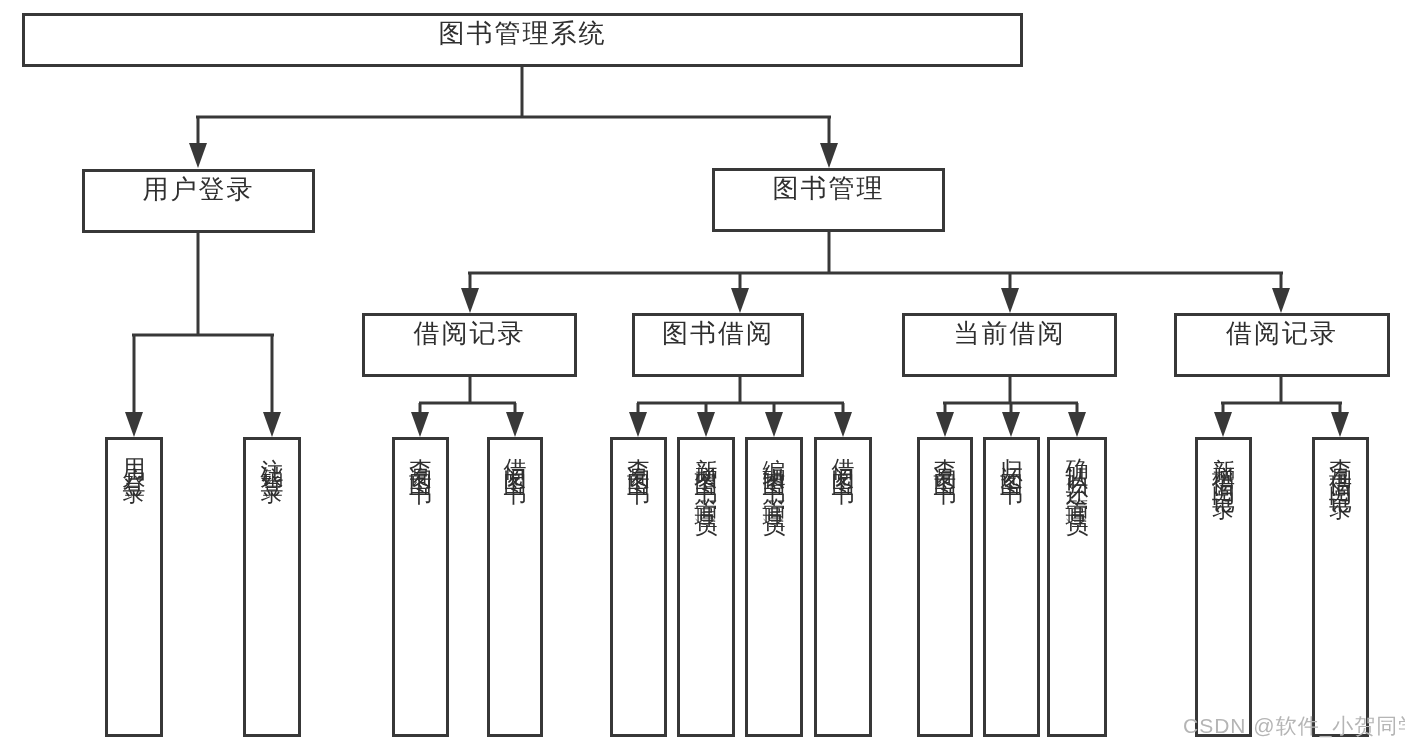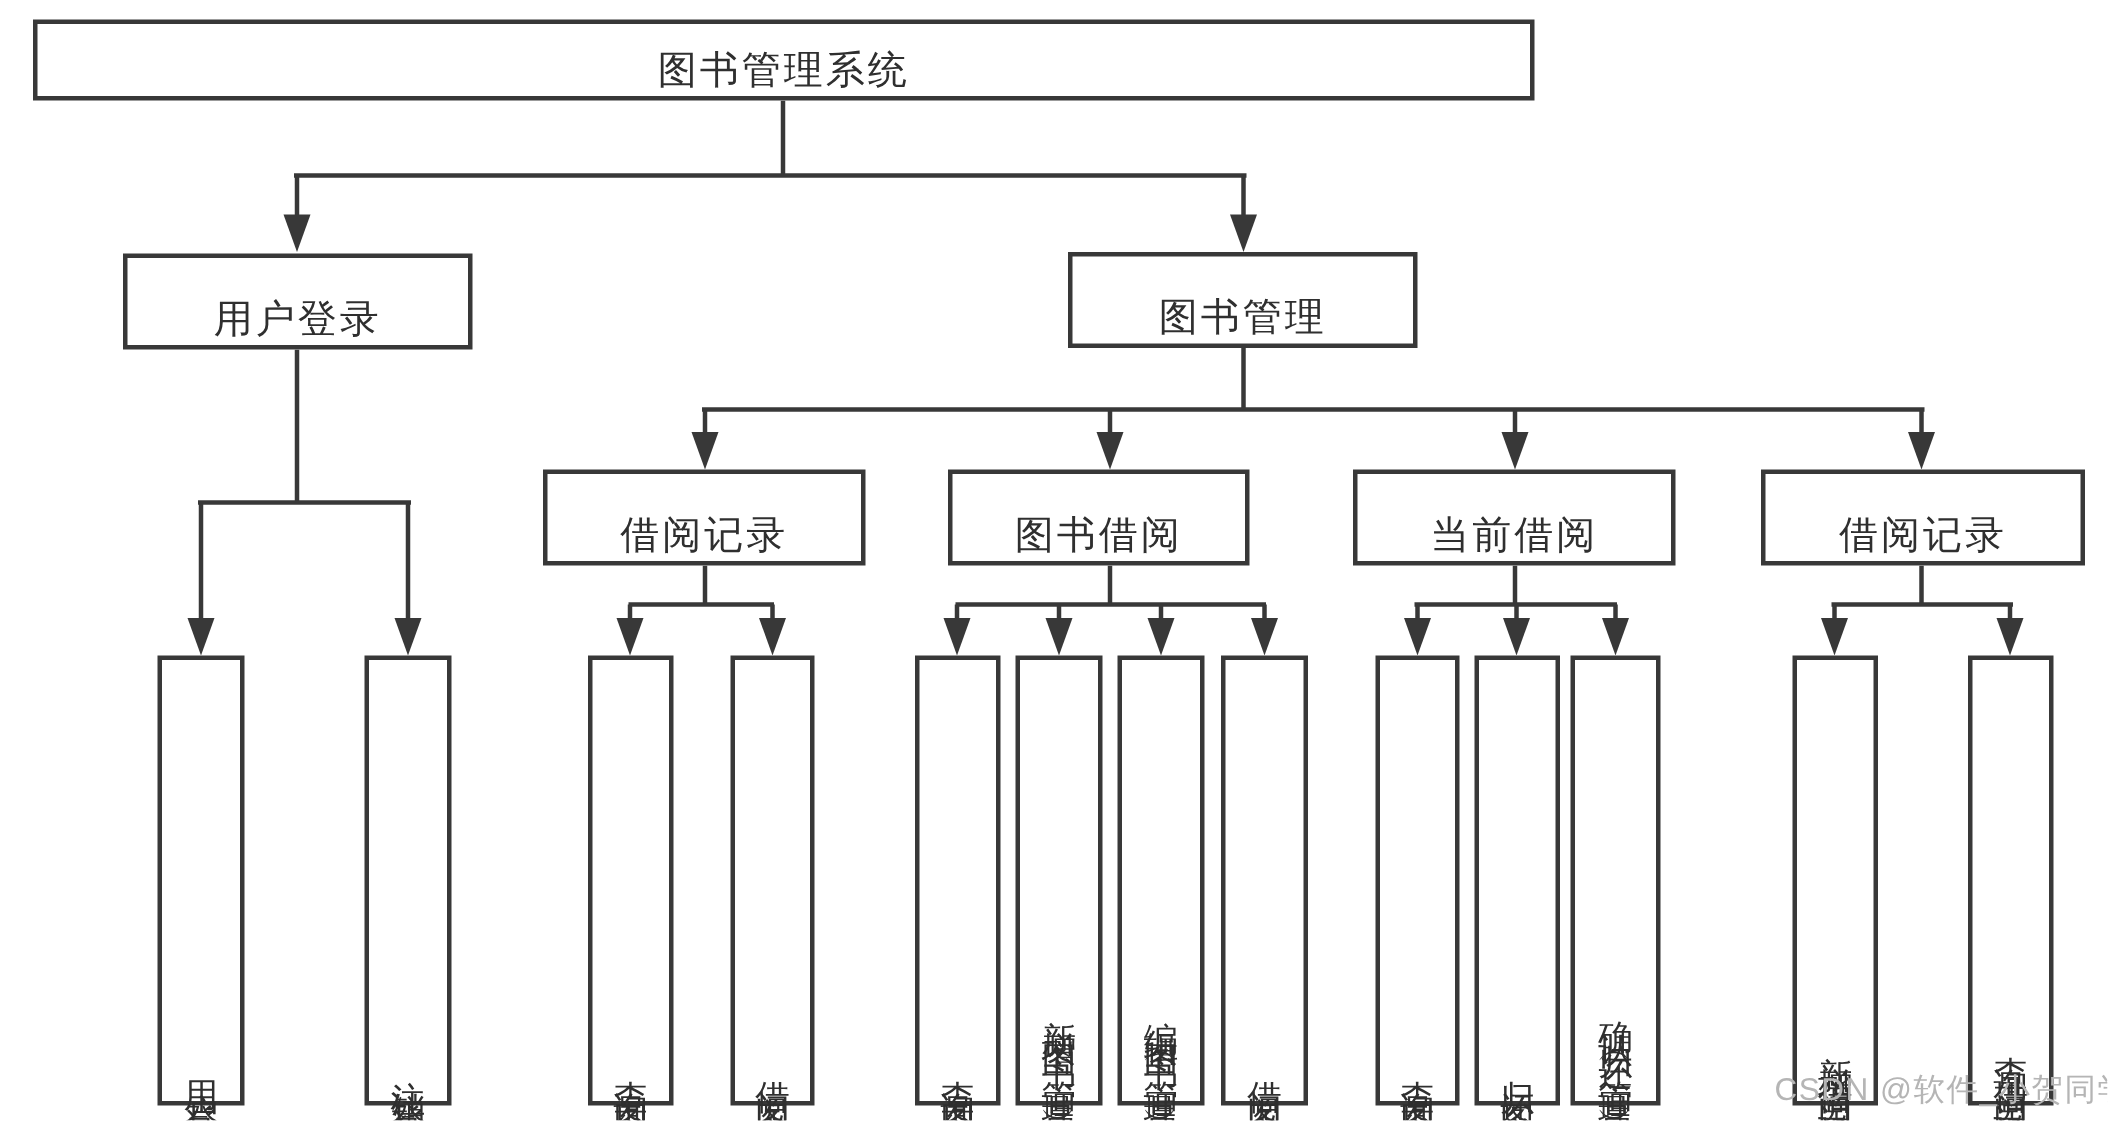--- a/index.html
+++ b/index.html
@@ -15,21 +15,21 @@
     color:var(--color-line,#383838);
     pointer-events:none;z-index:0;
   }
   .connectors line{stroke:currentColor;stroke-width:3;}
   .connectors polygon{fill:currentColor;stroke:none;}
   .node{
     position:absolute;
     box-sizing:border-box;
     background:var(--color-box_bg,#fff);
     border:3px solid var(--color-line,#383838);
-    display:flex;align-items:flex-end;justify-content:center;
+    display:flex;align-items:flex-start;justify-content:center;
     color:var(--color-text,#2f2f2f);
     z-index:1;
   }
   .hnode{font-size:26px;letter-spacing:2px;white-space:nowrap;}
   .vnode{top:437px;height:300px;}
   .vnode .vtext{
     writing-mode:vertical-rl;
     text-orientation:mixed;
     font-size:23px;
     letter-spacing:8px;
@@ -125,21 +125,21 @@
   <div class="node hnode" style="left:82px;top:169px;width:233px;height:64px">
     <span>用户登录</span>
   </div>
   <div class="node hnode" style="left:712px;top:168px;width:233px;height:64px">
     <span>图书管理</span>
   </div>
 
   <div class="node hnode" style="left:362px;top:313px;width:215px;height:64px">
     <span>借阅记录</span>
   </div>
-  <div class="node hnode" style="left:632px;top:313px;width:201px;height:64px">
+  <div class="node hnode" style="left:632px;top:313px;width:172px;height:64px">
     <span>图书借阅</span>
   </div>
   <div class="node hnode" style="left:902px;top:313px;width:215px;height:64px">
     <span>当前借阅</span>
   </div>
   <div class="node hnode" style="left:1174px;top:313px;width:216px;height:64px">
     <span>借阅记录</span>
   </div>
 
   <div class="node vnode" style="left:105px;width:58px">

